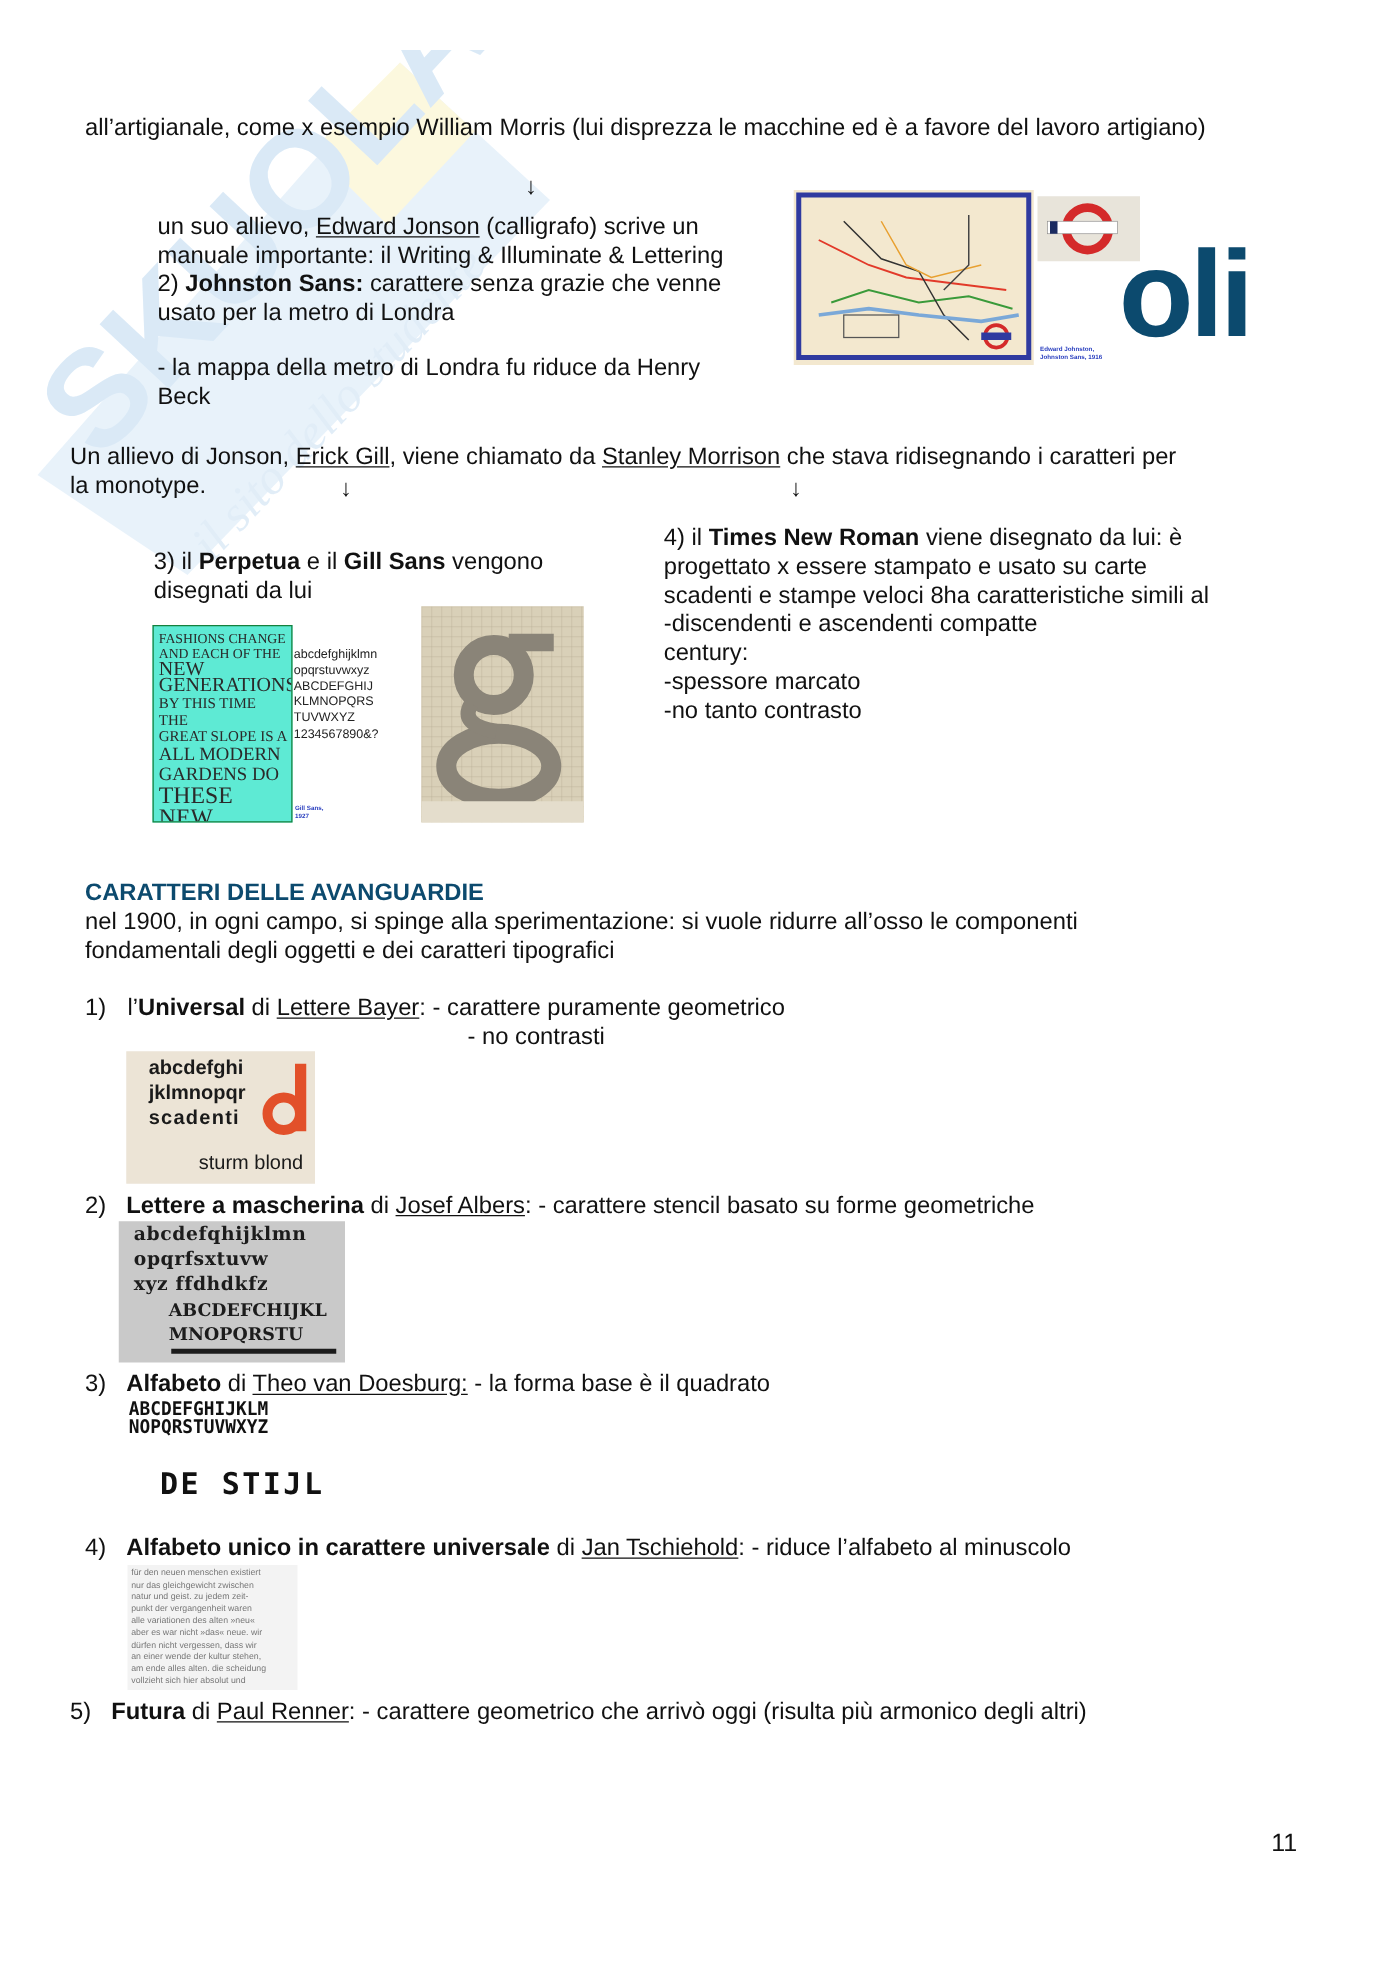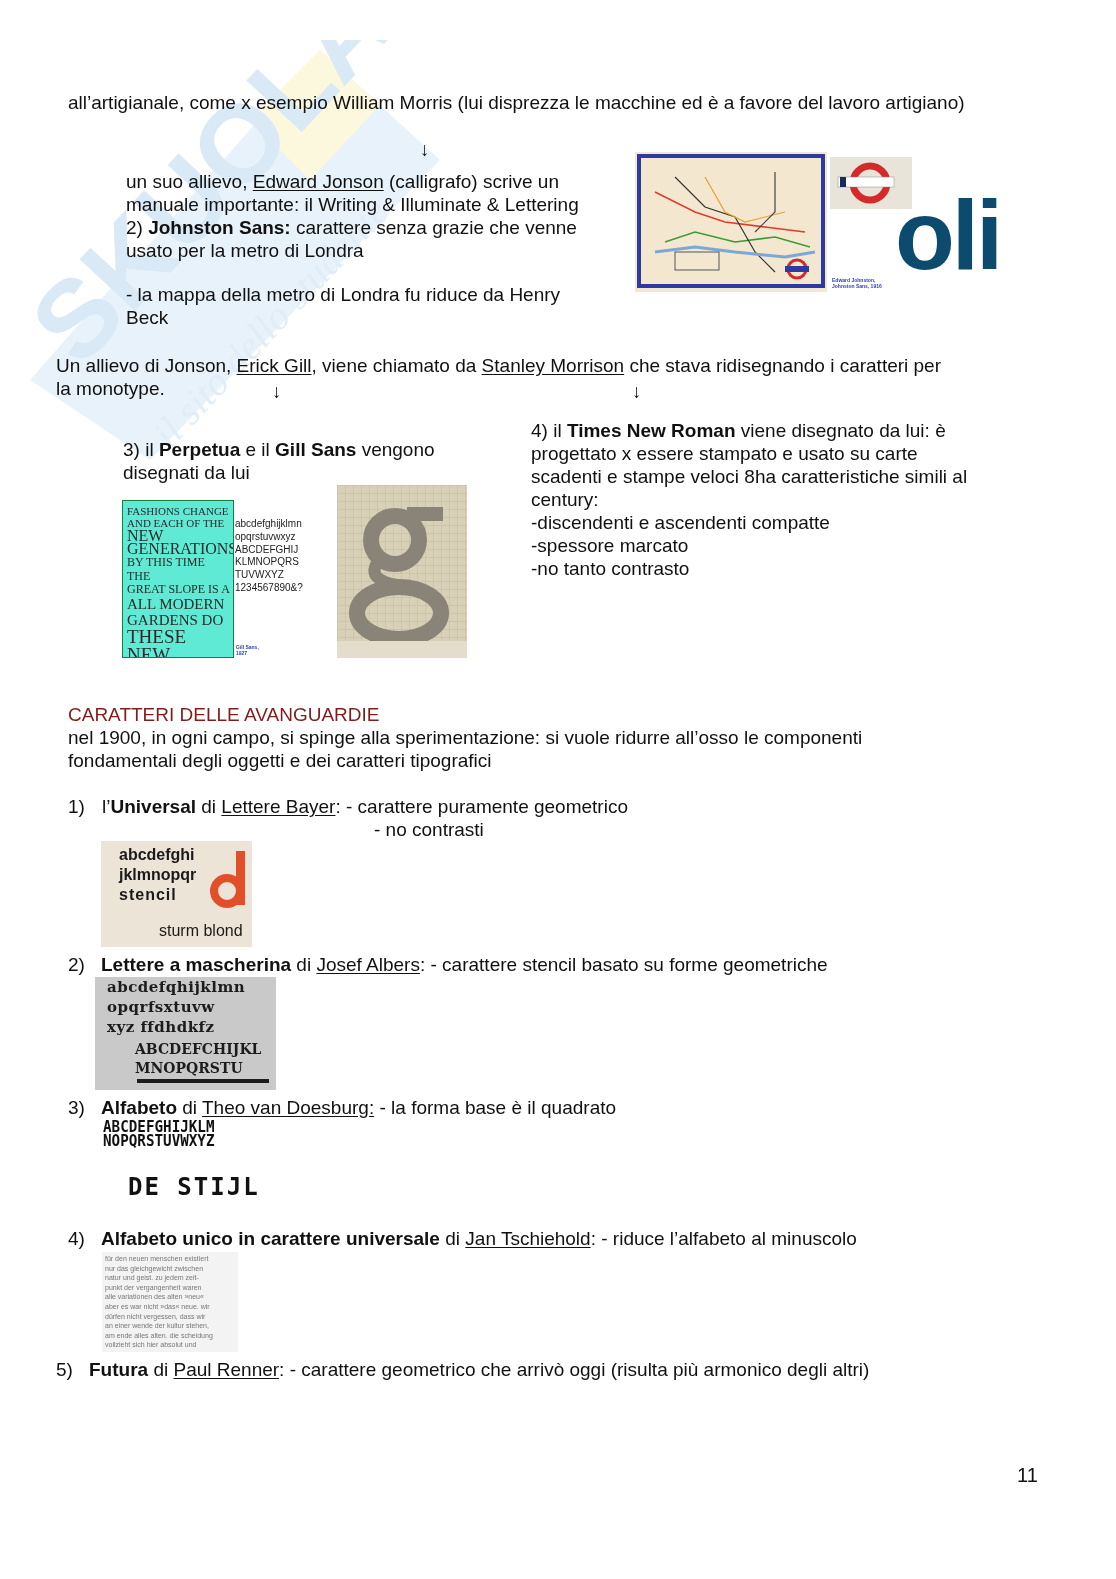--- a/index.html
+++ b/index.html
@@ -8,21 +8,21 @@
     font-family: "Liberation Sans", "DejaVu Sans", sans-serif;
     color: #111111; font-size: 19px; line-height: 23px;
   }
   .abs { position: absolute; }
   .u { text-decoration: underline; text-underline-offset: 2px; }
   b { font-weight: bold; }
   .watermark {
     position: absolute; left: 20px; top: 40px; width: 470px; height: 420px;
     pointer-events: none; opacity: 0.55;
   }
-  .red-head { color: #7f1d1d; font-weight: normal; }
+  .red-head { color: #0c4a6e; font-weight: bold; }
   .img { position: absolute; overflow: hidden; }
   .cap { font-size: 5px; line-height: 6px; color: #2a3fbf; font-weight: bold; }
   .page-num { position: absolute; left: 1017px; top: 1464px; font-size: 20px; }
 </style>
 </head>
 <body>
 
 <div class="watermark">
   <svg width="470" height="420" viewBox="0 0 470 420">
     <polygon points="10,340 300,10 420,120 130,420" fill="#d6e8f7"></polygon>
@@ -134,41 +134,41 @@
     <rect x="0" y="156" width="130" height="17" fill="#e4ddcc"></rect>
   </svg>
 </div>
 
 <div class="abs" style="left:531px; top:419px; width:500px;">
   <div>
     <span>4) il </span><b>Times New Roman</b><span> viene disegnato da lui: è</span>
   </div>
   <div>progettato x essere stampato e usato su carte</div>
   <div>scadenti e stampe veloci 8ha caratteristiche simili al</div>
+  <div>-discendenti e ascendenti compatte</div>
   <div>century:</div>
-  <div>-discendenti e ascendenti compatte</div>
   <div>-spessore marcato</div>
   <div>-no tanto contrasto</div>
 </div>
 
 <div class="abs" style="left:68px; top:703px; width:1000px;">
   <div class="red-head">CARATTERI DELLE AVANGUARDIE</div>
   <div>nel 1900, in ogni campo, si spinge alla sperimentazione: si vuole ridurre all’osso le componenti</div>
   <div>fondamentali degli oggetti e dei caratteri tipografici</div>
 </div>
 
 <div class="abs" style="left:68px; top:795px; width:1000px;">
   <span style="display:inline-block; width:34px;">1)</span><span>l’</span><b>Universal</b><span> di </span><span class="u">Lettere Bayer</span><span>: - carattere puramente geometrico</span>
 </div>
 <div class="abs" style="left:374px; top:818px;">- no contrasti</div>
 <div class="img" style="left:101px; top:841px; width:151px; height:106px; background:#ece4d6;">
   <div class="abs" style="left:18px; top:4px; font-size:16px; line-height:20px; color:#1a1a1a; font-weight:bold;">
     <div>abcdefghi</div>
     <div>jklmnopqr</div>
-    <div style="letter-spacing:1px;">stencil</div>
+    <div style="letter-spacing:1px;">scadenti</div>
   </div>
   <svg class="abs" style="left:108px; top:8px;" width="40" height="62" viewBox="0 0 40 62">
     <circle cx="18" cy="42" r="13" fill="none" stroke="#e2502a" stroke-width="8"></circle>
     <rect x="27" y="2" width="9" height="54" fill="#e2502a"></rect>
   </svg>
   <div class="abs" style="left:58px; top:78px; font-size:16px; color:#1a1a1a;">sturm blond</div>
 </div>
 
 <div class="abs" style="left:68px; top:953px; width:1000px;">
   <span style="display:inline-block; width:33px;">2)</span><b>Lettere a mascherina</b><span> di </span><span class="u">Josef Albers</span><span>: - carattere stencil basato su forme geometriche</span>

